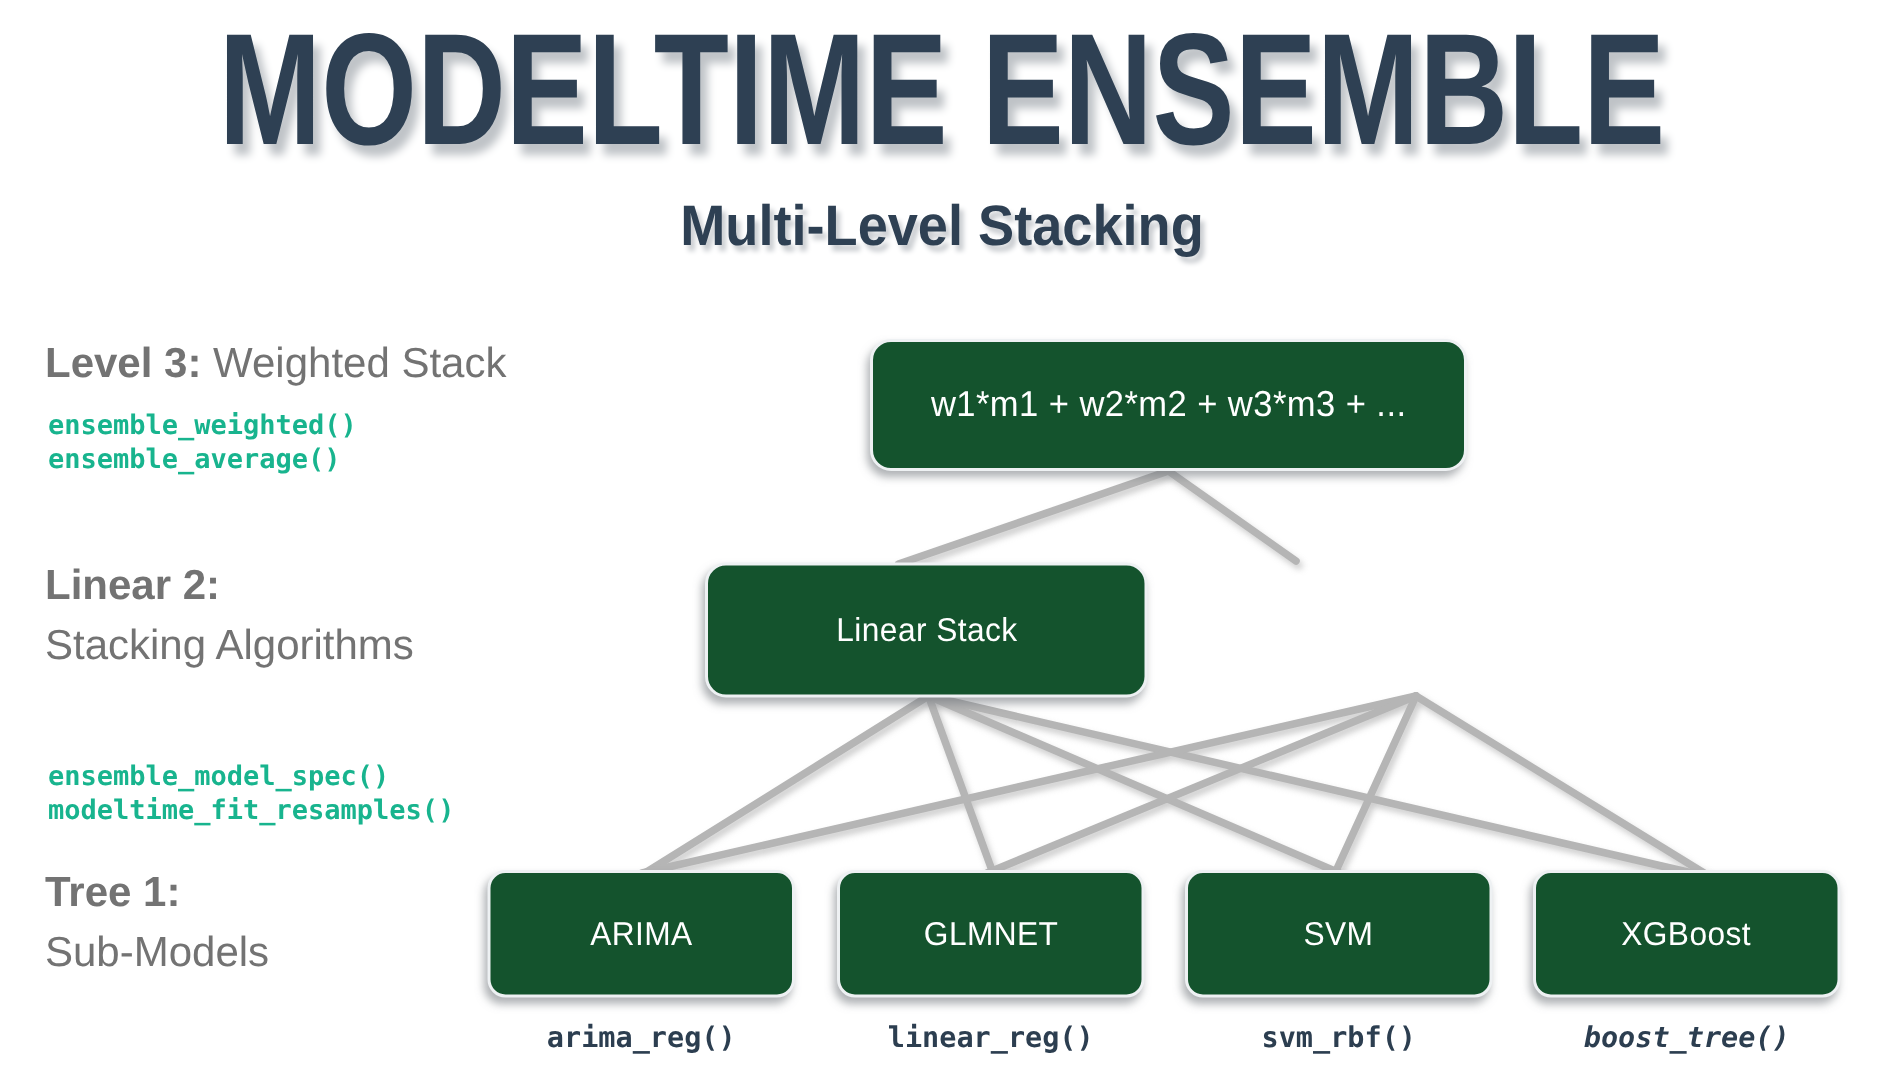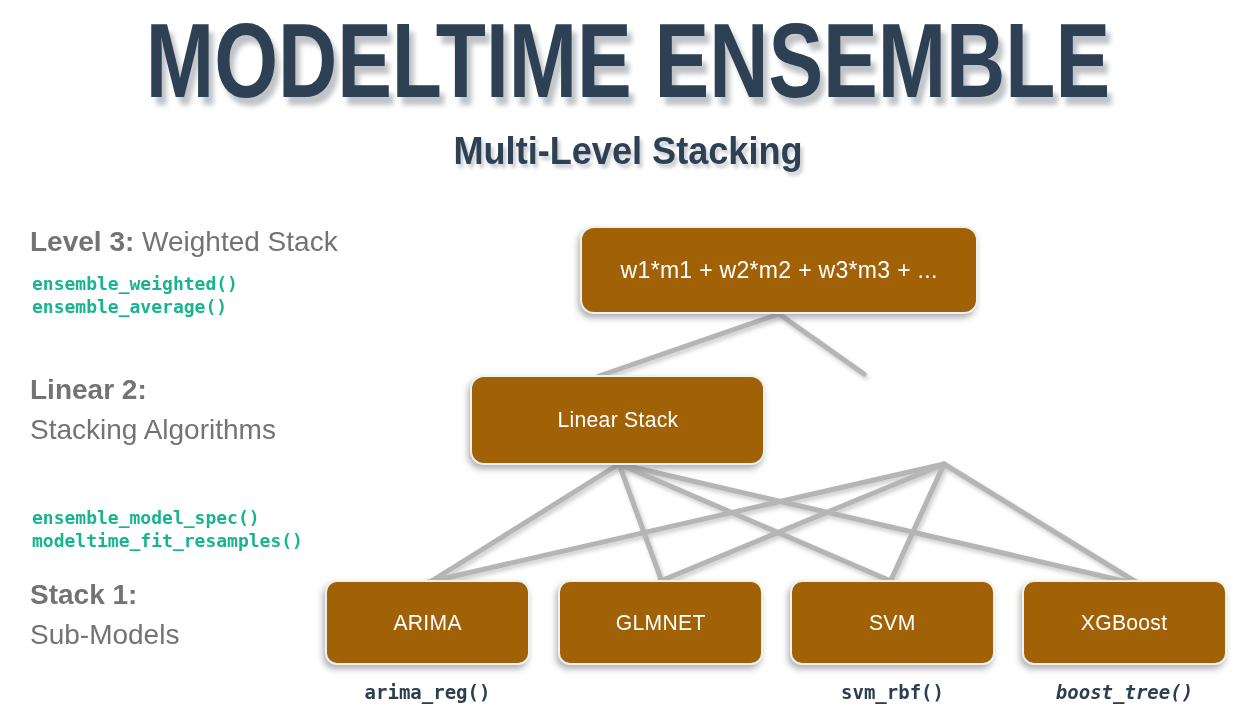--- a/index.html
+++ b/index.html
@@ -63,21 +63,21 @@
     font-weight: bold;
     font-size: 18px;
     line-height: 23px;
     color: #18b48e;
     white-space: nowrap;
   }
 
   
   .node {
     position: absolute;
-    background: #a16207;
+    background: #14532d;
     border: 2px solid #eef1f3;
     border-radius: 14px;
     box-shadow: -2px 4px 6px rgba(110,115,120,0.55);
     display: flex;
     align-items: center;
     justify-content: center;
     color: #ffffff;
     z-index: 2;
     box-sizing: border-box;
   }
@@ -152,21 +152,21 @@
     <div>ensemble_weighted()</div>
     <div>ensemble_average()</div>
   </div>
 
   <div class="lvl-label" style="top:370px;"><b>Linear 2:</b><br><span>Stacking Algorithms</span></div>
   <div class="code-block" style="top:464px;margin-top:42px;">
     <div>ensemble_model_spec()</div>
     <div>modeltime_fit_resamples()</div>
   </div>
 
-  <div class="lvl-label" style="top:575px;"><b>Stack 1:</b><br><span>Sub-Models</span></div>
+  <div class="lvl-label" style="top:575px;"><b>Tree 1:</b><br><span>Sub-Models</span></div>
 
   <div class="node node-weighted">
     <span class="node-label" style="font-size:24px;">w1*m1 + w2*m2 + w3*m3 + ...</span>
   </div>
 
   <div class="node node-linear">
     <span class="node-label">Linear Stack</span>
   </div>
 
   <div class="node node-sub node-arima">
@@ -176,16 +176,17 @@
     <span class="node-label">SVM</span>
   </div>
   <div class="node node-sub node-glmnet">
     <span class="node-label">GLMNET</span>
   </div>
   <div class="node node-sub node-xgboost">
     <span class="node-label">XGBoost</span>
   </div>
 
   <div class="fn-label fn-arima">arima_reg()</div>
+  <div class="fn-label fn-glmnet">linear_reg()</div>
   <div class="fn-label fn-svm">svm_rbf()</div>
   <div class="fn-label fn-xgboost">boost_tree()</div>
 
 </div>
 
 </body></html>

